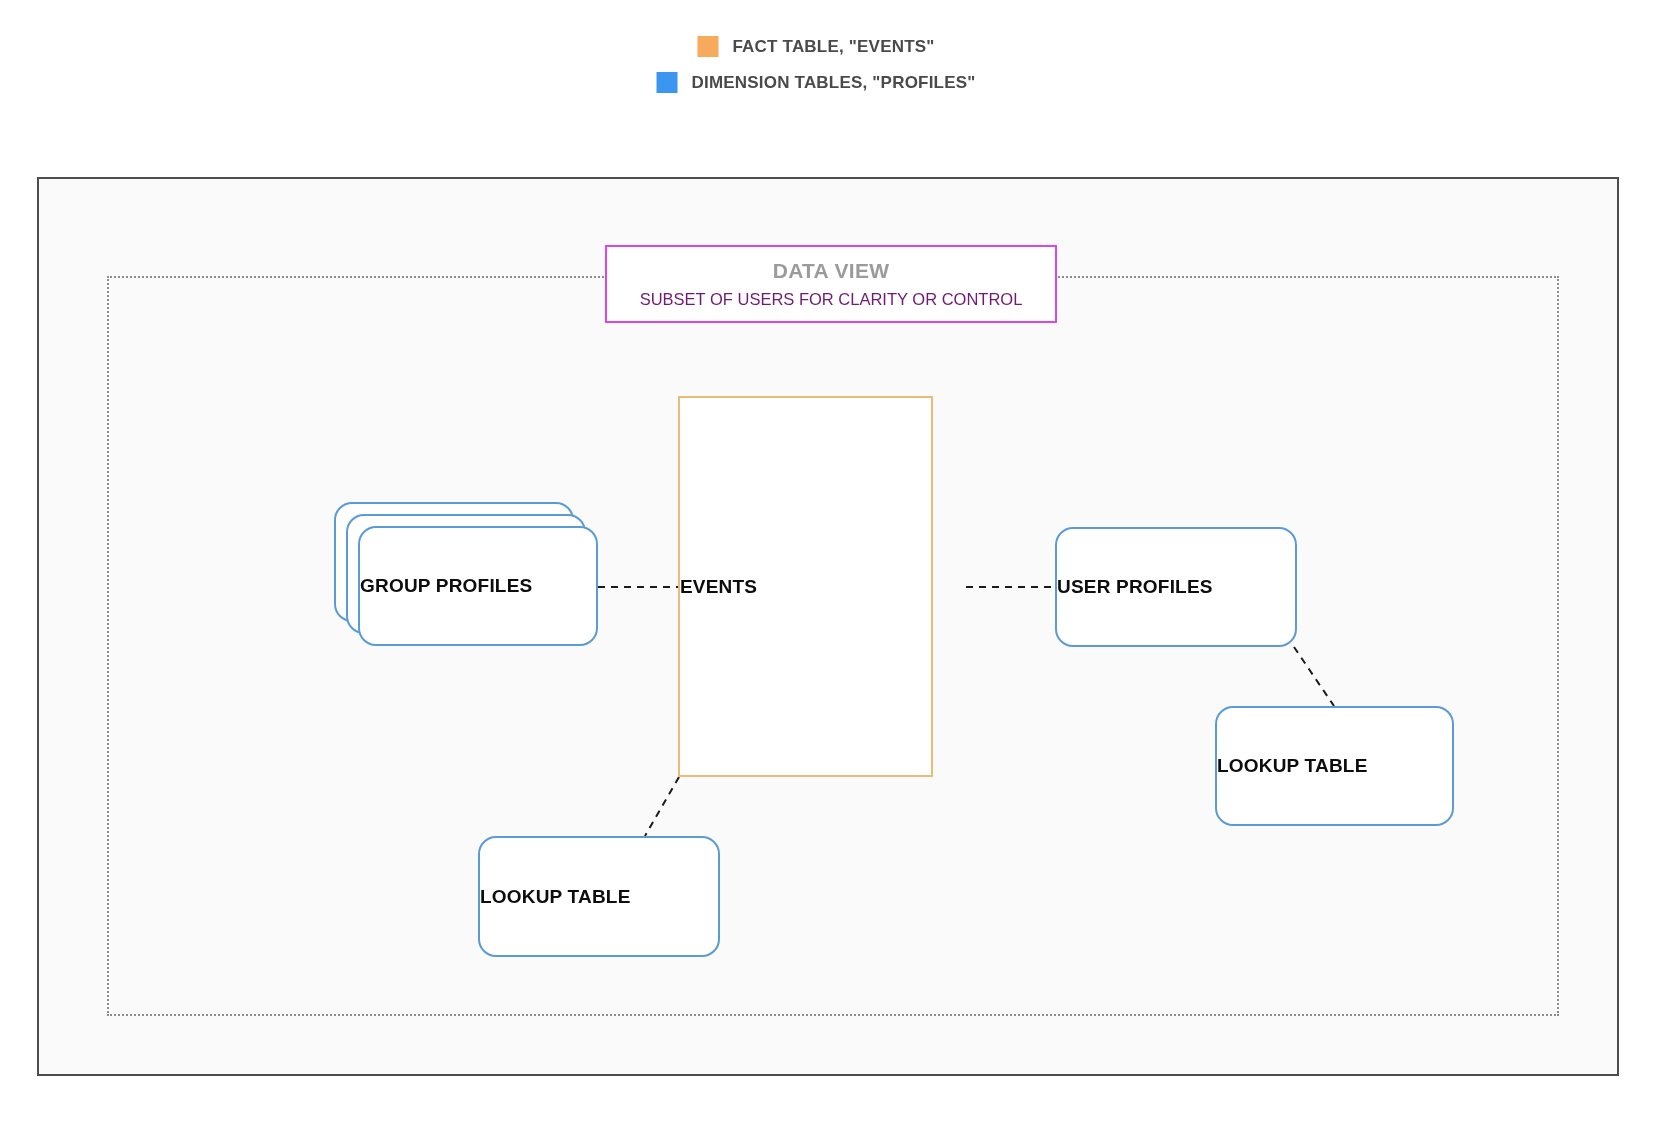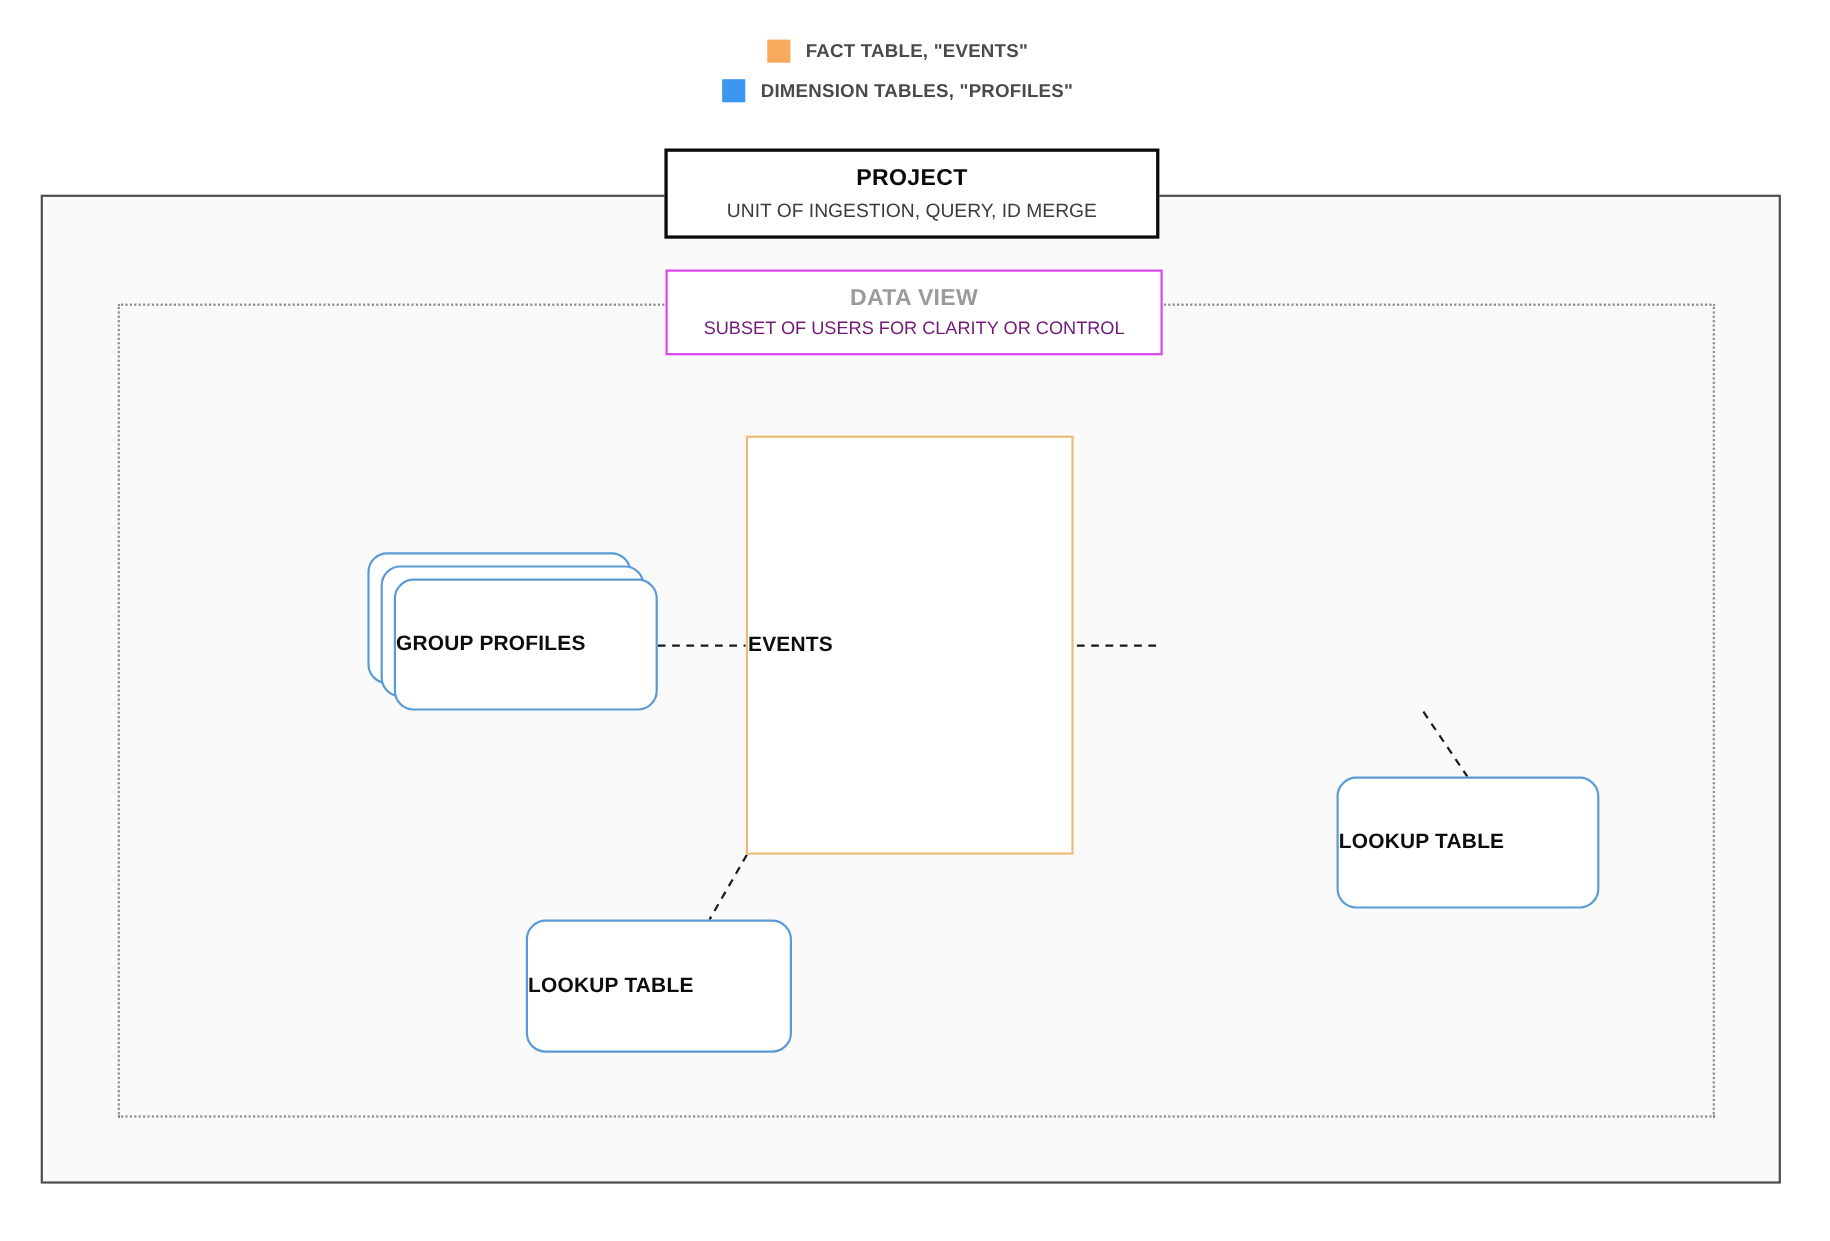--- a/index.html
+++ b/index.html
@@ -101,21 +101,21 @@
   }
   .node-label {
     font-size: 19px;
     font-weight: bold;
     color: #0d0d0d;
     letter-spacing: 0.2px;
     white-space: nowrap;
   }
   .fact-node {
     left: 678px; top: 396px;
-    width: 298px; height: 381px;
+    width: 255px; height: 381px;
     border: 2px solid var(--fact-border);
   }
   .dim-node {
     border: 2px solid var(--dimension-border);
     border-radius: 18px;
   }
   .user-profiles-node  { left: 1055px; top: 527px; width: 242px; height: 120px; }
   .lookup-right-node   { left: 1215px; top: 706px; width: 239px; height: 120px; }
   .lookup-bottom-node  { left: 478px;  top: 836px; width: 242px; height: 121px; }
 
@@ -164,40 +164,39 @@
 
   <div class="dataview-container"></div>
 
   <svg class="connector-layer" viewBox="0 0 1664 1128">
     <line x1="598" y1="587" x2="678" y2="587"></line>
     <line x1="966" y1="587" x2="1055" y2="587"></line>
     <line x1="679" y1="777" x2="645" y2="836"></line>
     <line x1="1294" y1="647" x2="1334" y2="706"></line>
   </svg>
 
-  <div class="label-box project-box">
-    <div class="box-title">PROJECT</div>
-    <div class="box-subtitle">UNIT OF INGESTION, QUERY, ID MERGE</div>
-  </div>
 
   <div class="label-box dataview-box">
     <div class="box-title">DATA VIEW</div>
     <div class="box-subtitle">SUBSET OF USERS FOR CLARITY OR CONTROL</div>
   </div>
 
   <div class="node fact-node">
     <span class="node-label">EVENTS</span>
   </div>
 
   <div class="stack-card stack-back-2"></div>
   <div class="stack-card stack-back-1"></div>
   <div class="node dim-node group-profiles-node">
     <span class="node-label">GROUP PROFILES</span>
   </div>
 
+  <div class="node dim-node user-profiles-node">
+    <span class="node-label">USER PROFILES</span>
+  </div>
 
   <div class="node dim-node lookup-right-node">
     <span class="node-label">LOOKUP TABLE</span>
   </div>
 
   <div class="node dim-node lookup-bottom-node">
     <span class="node-label">LOOKUP TABLE</span>
   </div>
 
 </div>

